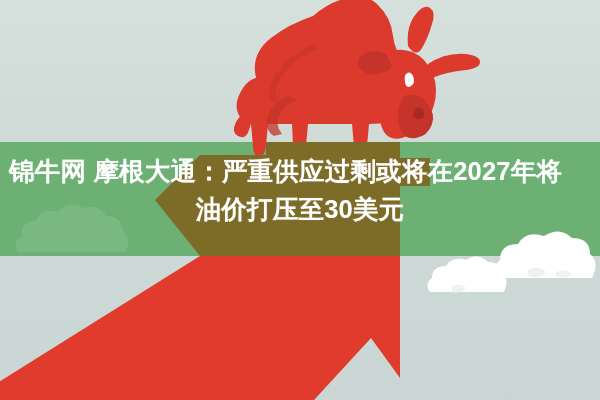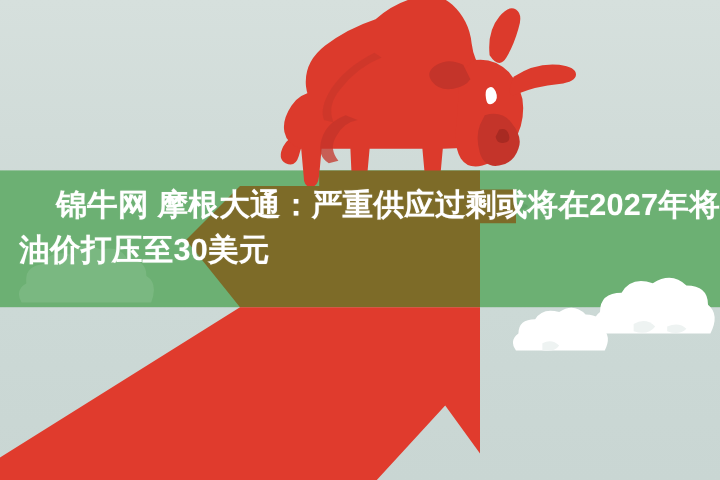--- a/index.html
+++ b/index.html
@@ -38,27 +38,27 @@
     color: #ffffff;
     font-weight: 700;
     font-size: 25.5px;
     line-height: 38px;
     letter-spacing: 0.2px;
     white-space: nowrap;
     text-shadow: 0 0 1px rgba(255,255,255,0.35);
   }
   .headline-line.l1 {
     width: 600px;
-    text-align: right;
+    text-align: left;
     padding-left: 9px;
     box-sizing: border-box;
   }
   .headline-line.l2 {
     width: 568px;
-    text-align: left;
+    text-align: center;
   }
 </style>
 </head>
 <body>
 
 <div id="stage">
 
   <svg id="art" viewBox="0 0 600 400">
     <defs>
       <linearGradient id="skyGrad" x1="0" y1="0" x2="0" y2="1">

